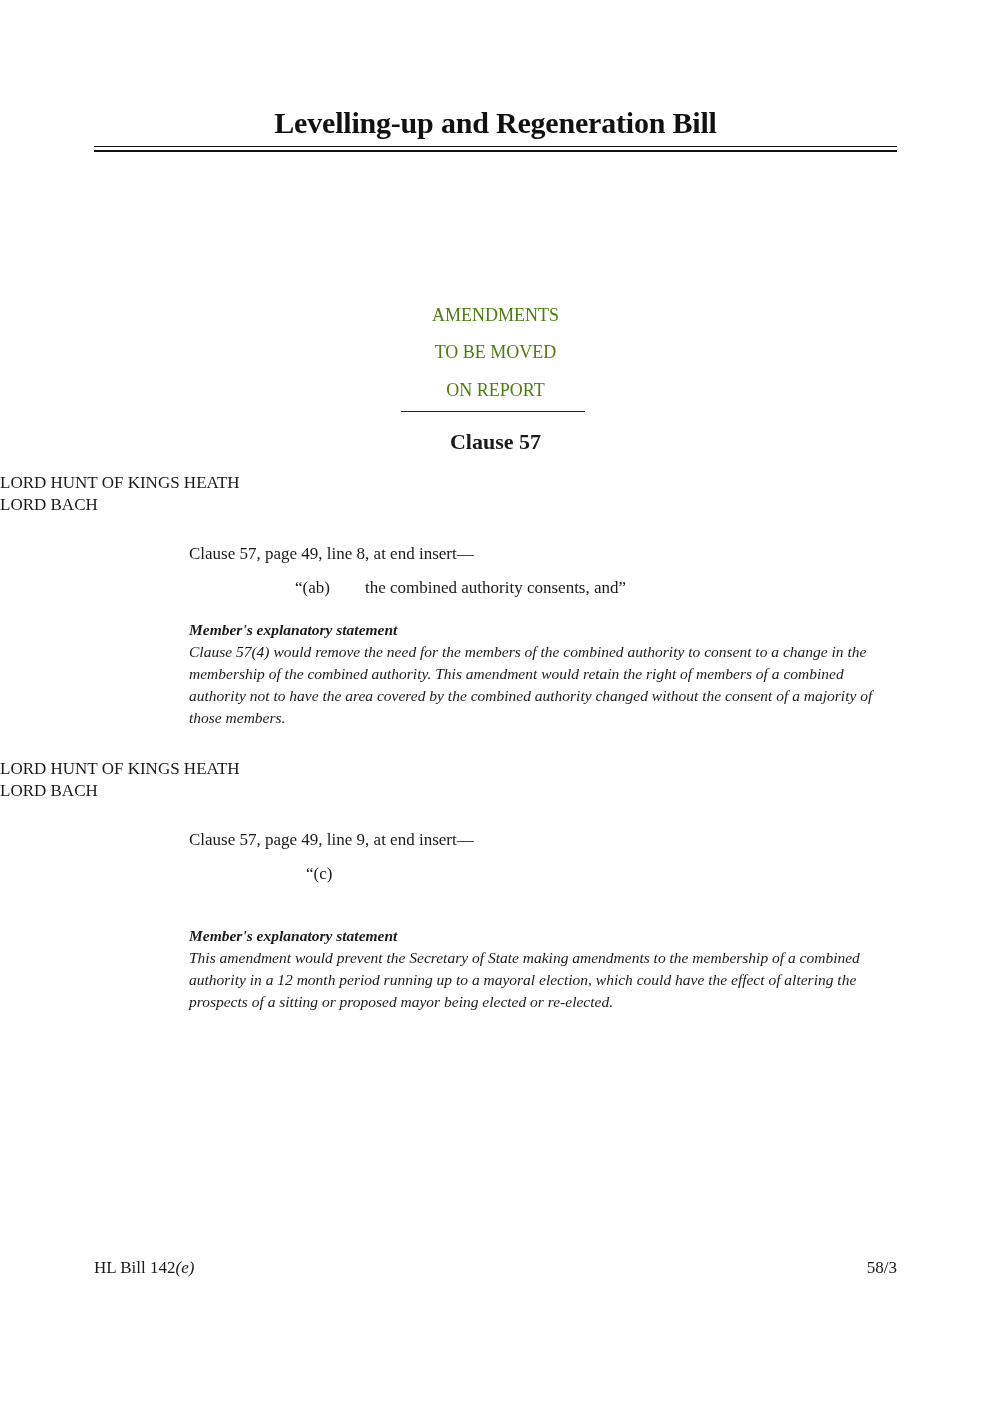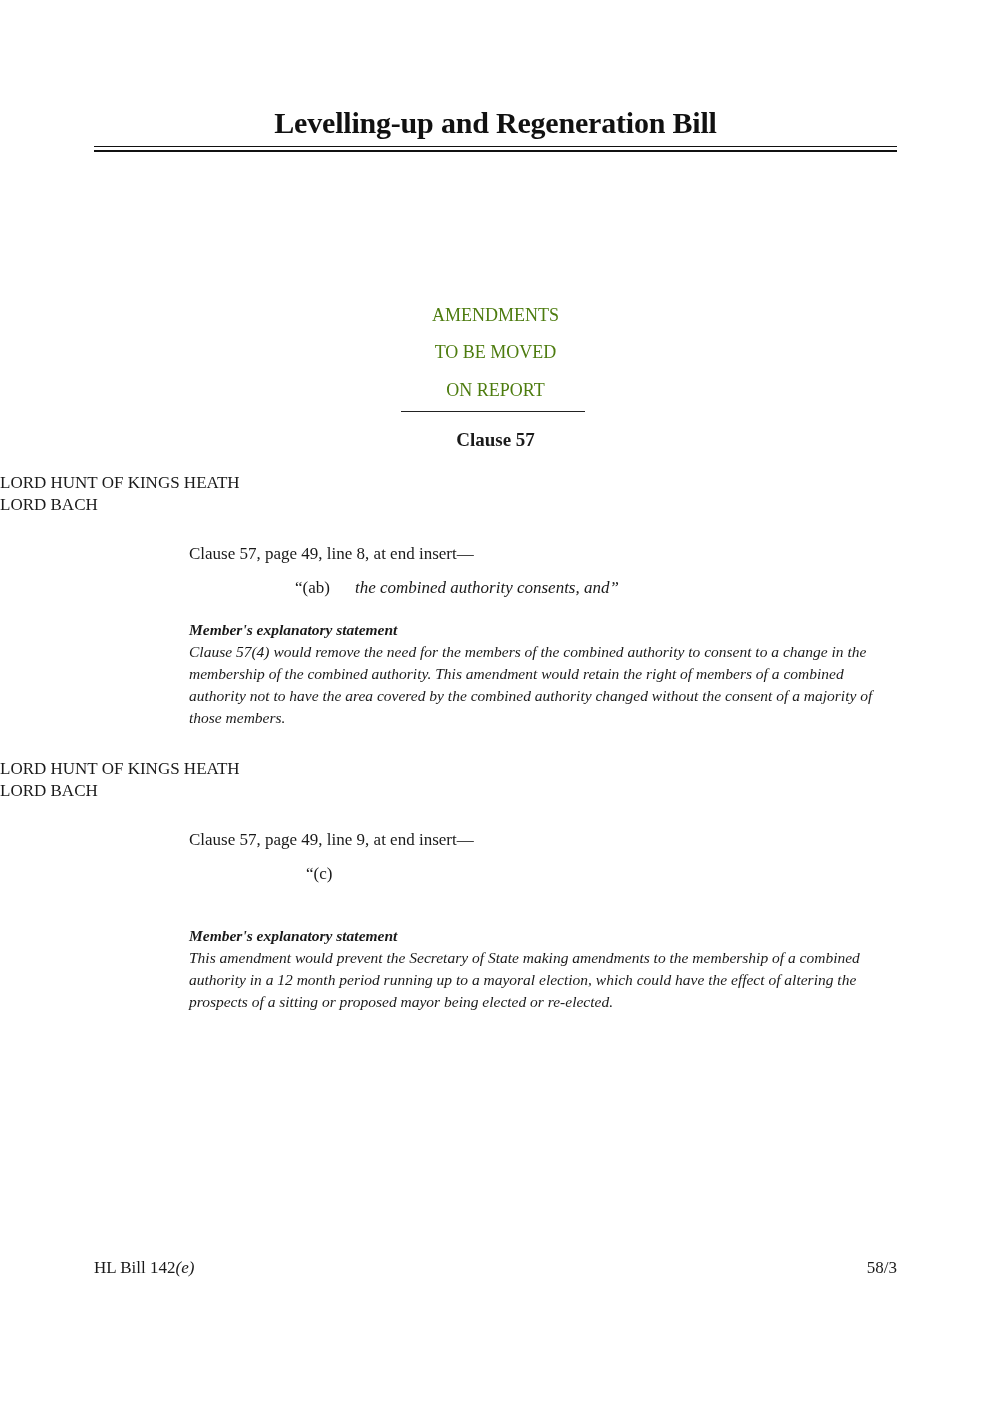--- a/index.html
+++ b/index.html
@@ -40,21 +40,21 @@
       font-size: 18px;
       color: #4d7c0f;
     }
     .short-rule {
       left: 401px; width: 184px; top: 411px;
       height: 0; border-top: 1px solid #222;
     }
     .clause-heading {
       left: 0; width: 991px; top: 429px;
       text-align: center;
-      font-size: 19px;
+      font-size: 22px;
       font-weight: bold;
     }
     .sponsors {
       left: 0; width: 991px;
       text-align: left;
       font-size: 17px;
       line-height: 22px;
     }
     .sponsors div { margin: 0; }
 
@@ -65,22 +65,21 @@
     .insert {
       font-size: 17px;
       line-height: 22px;
     }
     .insert .label {
       position: absolute;
       white-space: nowrap;
     }
     .insert .text {
       position: absolute;
-      left: 355px;
-      font-style: italic;
+      left: 365px;
     }
 
     .statement {
       left: 189px; width: 712px;
       font-size: 15.5px;
       line-height: 22px;
       font-style: italic;
     }
     .statement .st-title {
       font-weight: bold;

